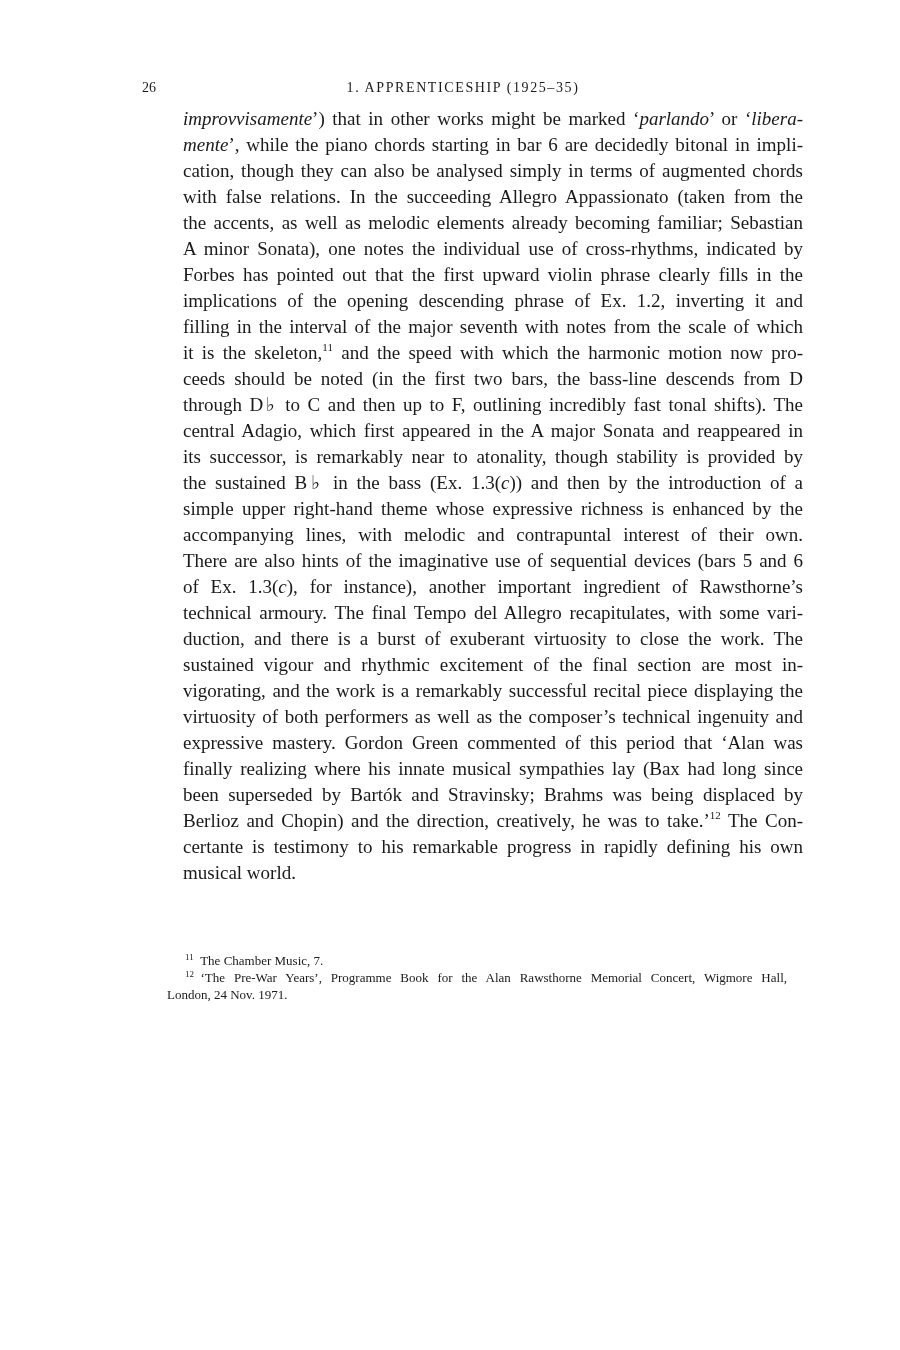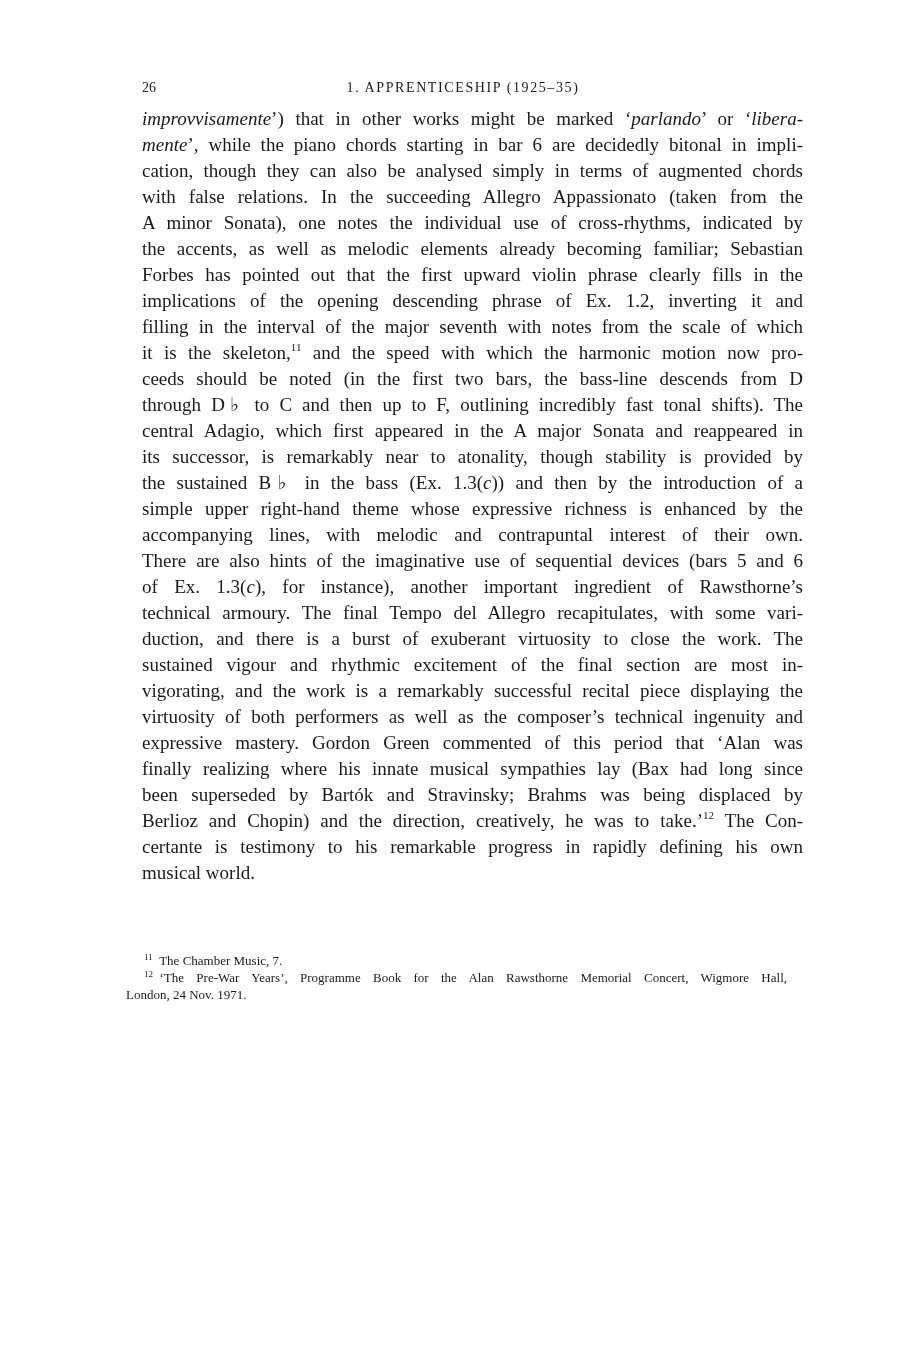--- a/index.html
+++ b/index.html
@@ -1,43 +1,43 @@
 <!DOCTYPE html>
 <html><head>
 <meta charset="utf-8">
 <style>
   html, body { margin: 0; padding: 0; background: #ffffff; }
   body { width: 900px; height: 1350px; position: relative; overflow: hidden; color: #1a1a1a; font-family: "Liberation Serif", "DejaVu Serif", serif; }
   .header { position: absolute; top: 80px; left: 142px; width: 660px; height: 24px; font-size: 14px; }
   .page-num { position: absolute; left: 0; top: 0; }
   .running-head { position: absolute; left: 0; right: 18px; text-align: center; letter-spacing: 1.6px; }
   .body { position: absolute; top: 106px; left: 142px; width: 661px; font-size: 19px; line-height: 26px; }
-  .line { display: block; white-space: nowrap; text-align: justify; text-align-last: justify; height: 26px; }
+  .line { display: block; white-space: nowrap; text-align: justify; text-align-last: justify; height: 26px; margin-left: 41px; }
   .line.last { text-align-last: left; }
   sup { font-size: 11px; vertical-align: 0; position: relative; top: -8px; line-height: 0; }
   .fn { position: absolute; top: 952px; left: 126px; width: 661px; font-size: 13px; line-height: 17px; }
   .fn .line { height: 17px; }
   .fn sup { font-size: 9px; top: -5px; }
   .indent { padding-left: 18px; }
 </style>
 </head>
 <body>
 
 <div class="header">
   <span class="page-num">26</span>
   <span class="running-head">1. APPRENTICESHIP (1925–35)</span>
 </div>
 
 <div class="body" id="body">
     <span class="line"><i>improvvisamente</i><span>’) that in other works might be marked ‘</span><i>parlando</i><span>’ or ‘</span><i>libera-</i></span>
     <span class="line"><i>mente</i><span>’, while the piano chords starting in bar 6 are decidedly bitonal in impli-</span></span>
     <span class="line"><span>cation, though they can also be analysed simply in terms of augmented chords</span></span>
     <span class="line"><span>with false relations. In the succeeding Allegro Appassionato (taken from the</span></span>
+    <span class="line"><span>the accents, as well as melodic elements already becoming familiar; Sebastian</span></span>
     <span class="line"><span>A minor Sonata), one notes the individual use of cross-rhythms, indicated by</span></span>
-    <span class="line"><span>the accents, as well as melodic elements already becoming familiar; Sebastian</span></span>
     <span class="line"><span>Forbes has pointed out that the first upward violin phrase clearly fills in the</span></span>
     <span class="line"><span>implications of the opening descending phrase of Ex. 1.2, inverting it and</span></span>
     <span class="line"><span>filling in the interval of the major seventh with notes from the scale of which</span></span>
     <span class="line"><span>it is the skeleton,</span><sup>11</sup><span> and the speed with which the harmonic motion now pro-</span></span>
     <span class="line"><span>ceeds should be noted (in the first two bars, the bass-line descends from D</span></span>
     <span class="line"><span>through D♭ to C and then up to F, outlining incredibly fast tonal shifts). The</span></span>
     <span class="line"><span>central Adagio, which first appeared in the A major Sonata and reappeared in</span></span>
     <span class="line"><span>its successor, is remarkably near to atonality, though stability is provided by</span></span>
     <span class="line"><span>the sustained B♭ in the bass (Ex. 1.3(</span><i>c</i><span>)) and then by the introduction of a</span></span>
     <span class="line"><span>simple upper right-hand theme whose expressive richness is enhanced by the</span></span>

